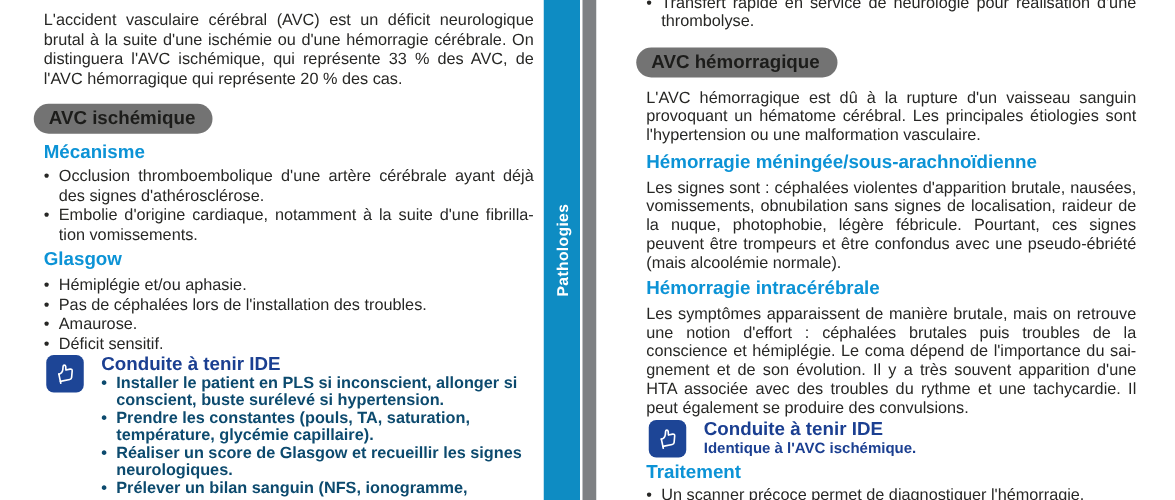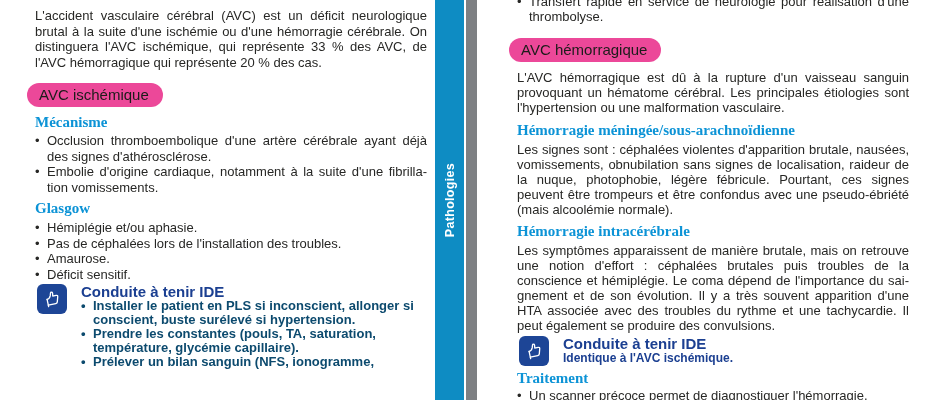--- a/index.html
+++ b/index.html
@@ -13,26 +13,26 @@
   .col-left{left:35px;width:392px;padding-top:8px;}
   .col-right{left:517px;width:392px;top:-6px;}
   p.body, li{
     font-size:13px;line-height:15.5px;text-align:justify;margin:0;
   }
   .col-right p.body, .col-right li{line-height:15px;}
   ul.bullets{list-style:none;margin:0;padding:0;}
   ul.bullets li{padding-left:12px;}
   ul.bullets li::before{content:"\2022";display:inline-block;width:12px;margin-left:-12px;}
   .pill{
-    display:inline-block;background:#ec4899;color:#1c1c1a;
-    font-weight:normal;font-size:15px;line-height:17px;
+    display:inline-block;background:#737373;color:#1c1c1a;
+    font-weight:bold;font-size:15px;line-height:17px;
     padding:3px 14px 4px 12px;border-radius:13px;margin-left:-8px;
   }
   .heading{
-    color:#0c93d6;font-weight:bold;font-size:15px;line-height:16px;margin:0;font-family:Liberation Serif, serif;
+    color:#0c93d6;font-weight:bold;font-size:15px;line-height:16px;margin:0;
   }
   .col-left .pill-wrap{margin-top:13px;}
   .col-left .h-mecanisme{margin-top:7px;}
   .col-left .ul-mecanisme{margin-top:3px;}
   .col-left .h-signes{margin-top:5px;}
   .col-left .ul-signes{margin-top:4px;}
   .conduite{display:flex;align-items:flex-start;margin-top:3px;}
   .col-left .conduite{margin-top:2px;}
   .icon-box{
     flex:0 0 30px;width:30px;height:30px;background:#1d4596;border-radius:6px;
@@ -94,20 +94,21 @@
           <path d="M6 10.5 V19"></path>
           <path d="M6 10.5 c2.6 0 3.6-1.2 4.4-3.3 l.9-2.9 c.4-1.3 2.3-.9 2.3.5 l-.5 3.4 h3.9 c1.2 0 1.9.9 1.5 2 l-1.7 5.6 c-.3 1-1.1 1.5-2.1 1.5 H6"></path>
         </g>
       </svg>
     </div>
     <div class="conduite-text">
       <p class="conduite-title">Conduite à tenir IDE</p>
       <ul class="bullets">
         <li>Installer le patient en PLS si inconscient, allonger si conscient, buste surélevé si hypertension.</li>
         <li>Prendre les constantes (pouls, TA, saturation, température, glycémie capillaire).</li>
+        <li>Réaliser un score de Glasgow et recueillir les signes neurologiques.</li>
         <li>Prélever un bilan sanguin (NFS, ionogramme,</li>
       </ul>
     </div>
   </div>
 </div>
 
 <div class="tab">
   <span class="tab-label">Pathologies</span>
 </div>
 <div class="tab-shadow"></div>

